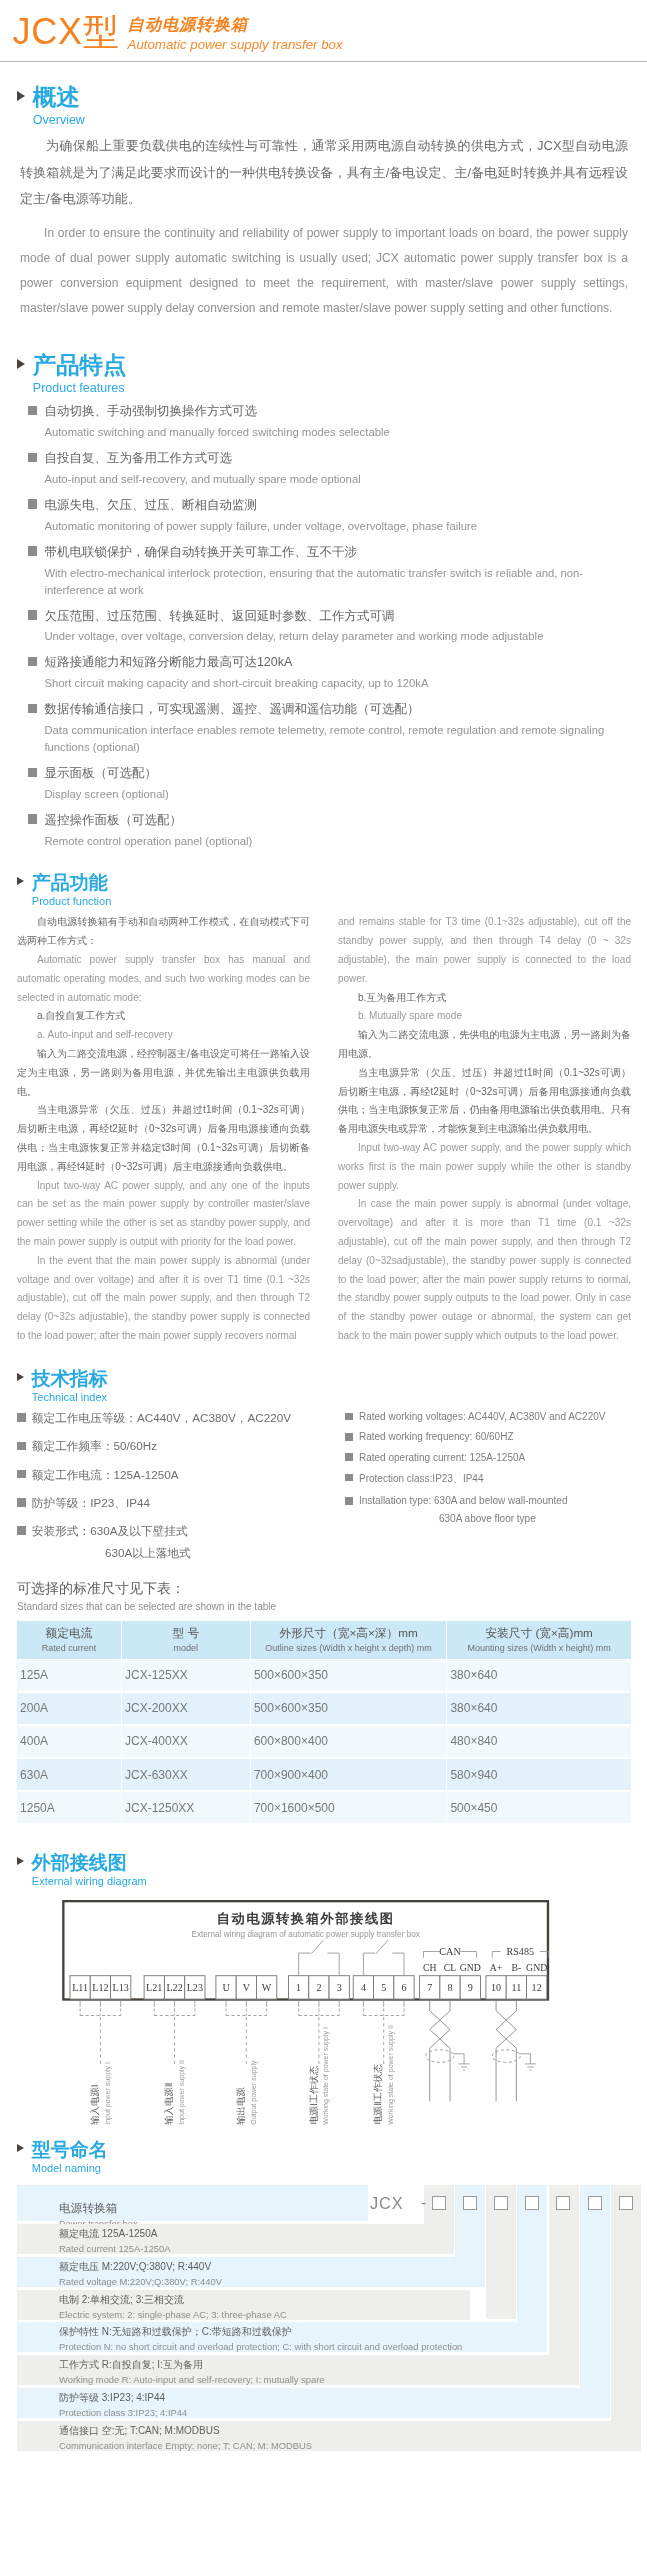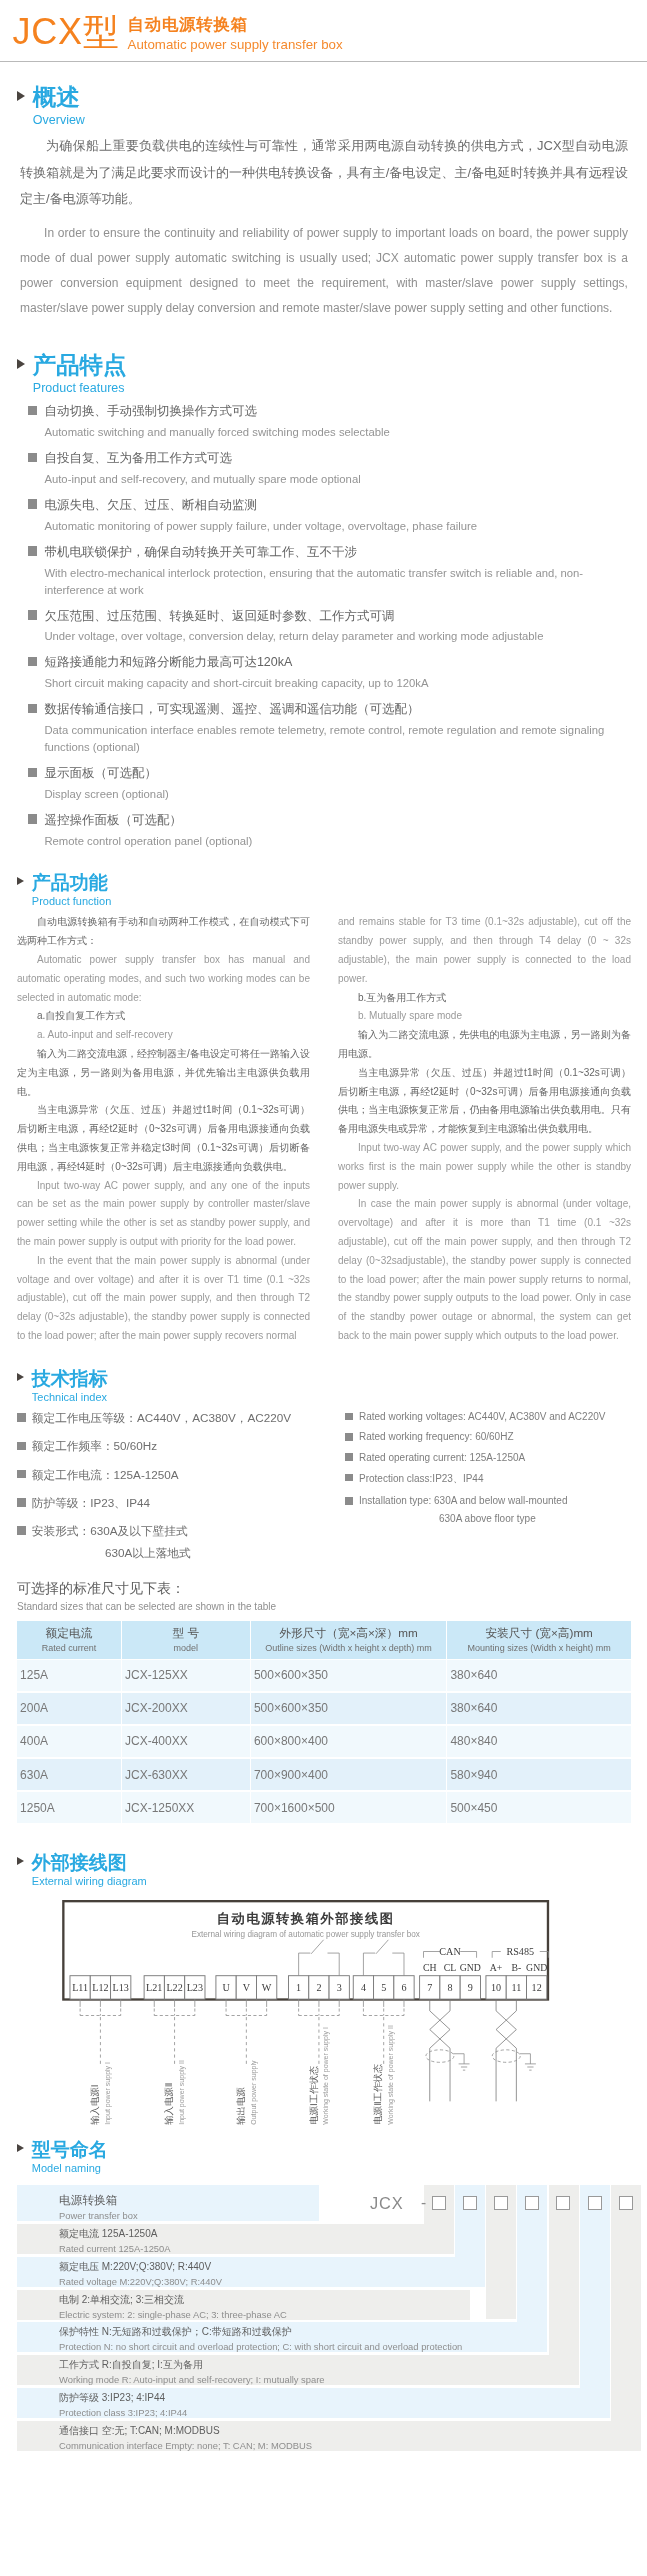--- a/index.html
+++ b/index.html
@@ -3,21 +3,21 @@
 <meta charset="utf-8">
 <style>
   html,body{margin:0;padding:0;background:#fff;}
   .page{width:648px;height:2576px;background:#fff;position:relative;overflow:hidden;
         font-family:"Liberation Sans",sans-serif;}
   .inner{padding:0 17px;}
 
   
   .brand{display:flex;align-items:center;padding:12.5px 0 0 12.5px;}
   .brand-model{color:#f5821f;font-size:36px;line-height:1.05;letter-spacing:0.8px;}
-  .brand-sub{margin-left:7.8px;padding-top:1.6px;}
+  .brand-sub{margin-left:7.8px;padding-top:1.6px;font-style:italic;}
   .brand-cn{color:#f5821f;font-size:16.4px;font-weight:bold;letter-spacing:0.8px;}
   .brand-en{color:#f58a2e;font-size:13.3px;margin-top:0.8px;}
   .rule{border:none;border-top:0.8px solid #b9b9b9;margin:9.4px 0 0 0;}
 
   
   .sec{display:flex;align-items:flex-start;margin:22px 0 6.2px 0;}
   .tri{width:0;height:0;border-left:8.6px solid #4a4440;border-top:5.5px solid transparent;
        border-bottom:5.5px solid transparent;margin:7px 7.8px 0 0;flex:none;}
   .sec.md .tri{border-left-width:7px;border-top-width:4.7px;border-bottom-width:4.7px;margin-top:5.5px;}
   .sec h2{margin:0;color:#29a9e1;font-weight:600;line-height:1.15;}
@@ -74,21 +74,21 @@
   .diagram-wrap{margin:12.5px 0 0 45px;}
 
   
   .ladder{position:relative;height:269px;margin-top:11px;}
   .cblue{background:#e8f4fc;} .cgray{background:#eeeeec;}
   .stripe{position:absolute;top:0;width:30px;}
   .s1{left:407px;height:69px;}  .s2{left:438px;height:101px;} .s3{left:469px;height:134px;}
   .s4{left:500px;height:167px;} .s5{left:532px;height:200px;} .s6{left:563px;height:233px;}
   .s7{left:594px;height:265px;}
   .nrow{position:absolute;left:0;box-sizing:border-box;padding:3.1px 0 0 42px;}
-  .r1{top:0;height:36px;width:302px;padding-top:8px;}
+  .r1{top:0;height:36px;width:351px;padding-top:16px;}
   .r2{top:39px;height:30px;width:436px;}
   .r3{top:72px;height:30px;width:468px;}
   .r4{top:105px;height:30px;width:453px;}
   .r5{top:137px;height:30px;width:530px;}
   .r6{top:170px;height:30px;width:559px;}
   .r7{top:203px;height:30px;width:592px;}
   .r8{top:236px;height:30px;width:624px;}
   .ncn{font-size:10px;color:#5e5e5e;white-space:nowrap;}
   .nen{font-size:9.4px;color:#8e8e8e;margin-top:1.6px;white-space:nowrap;}
   .r1 .ncn{font-size:11.7px;}

